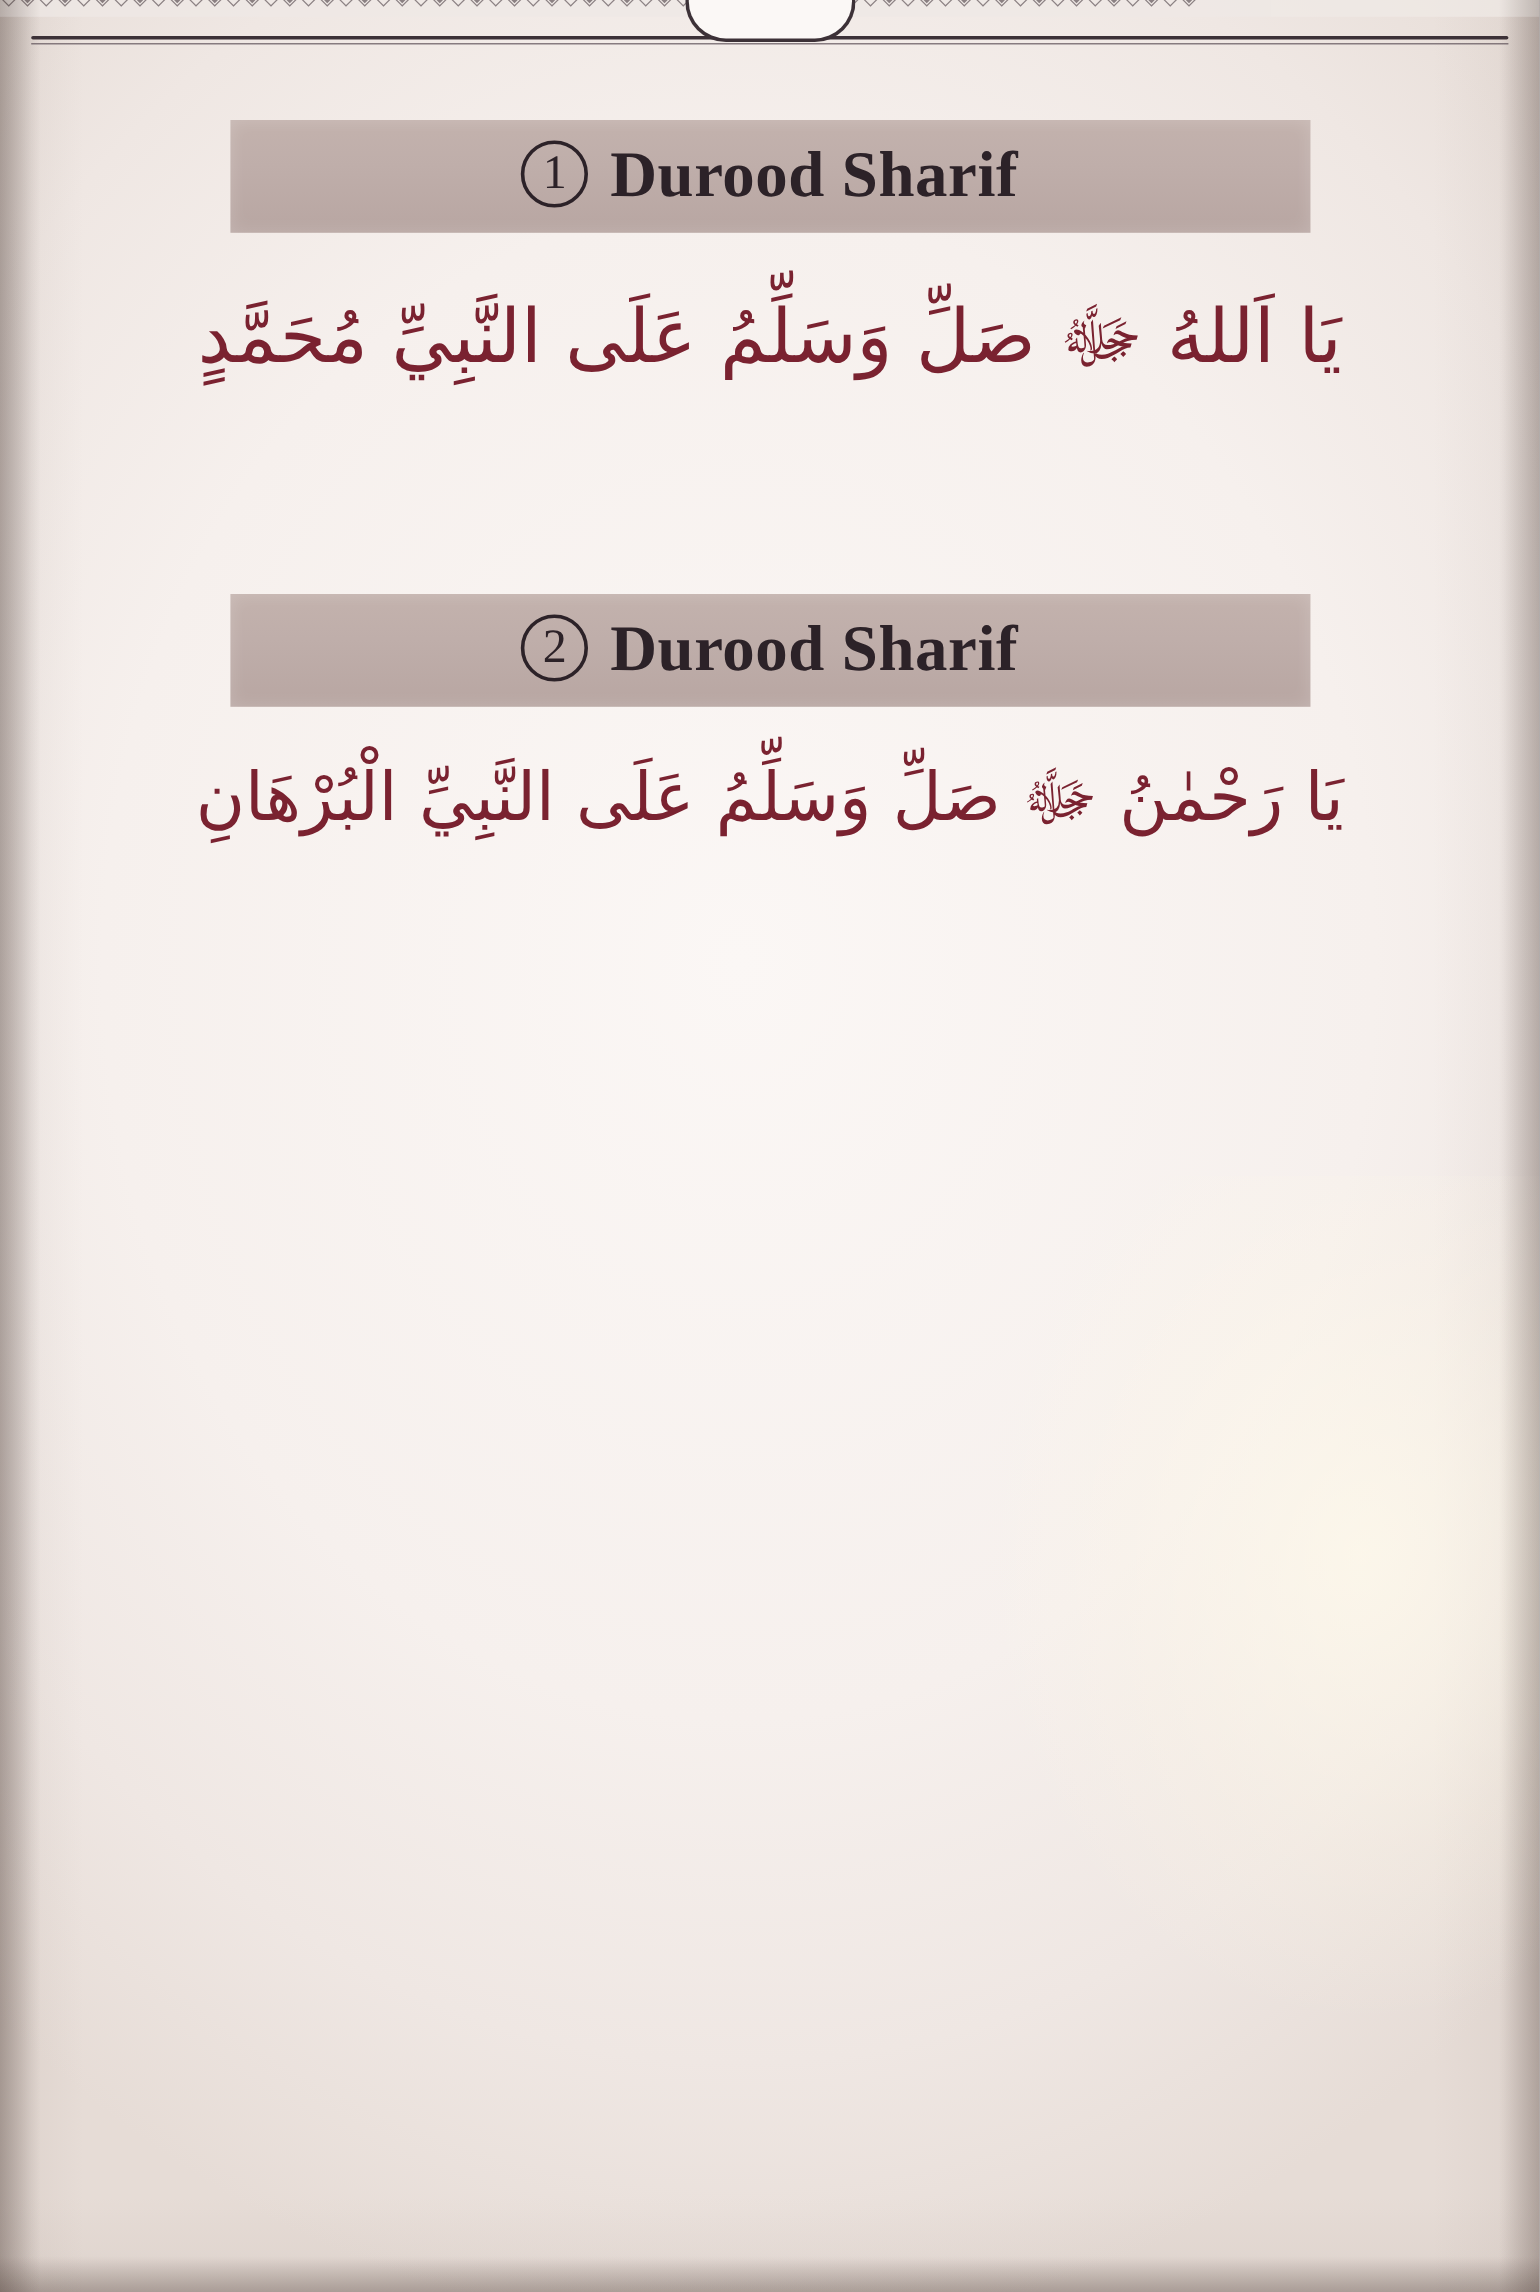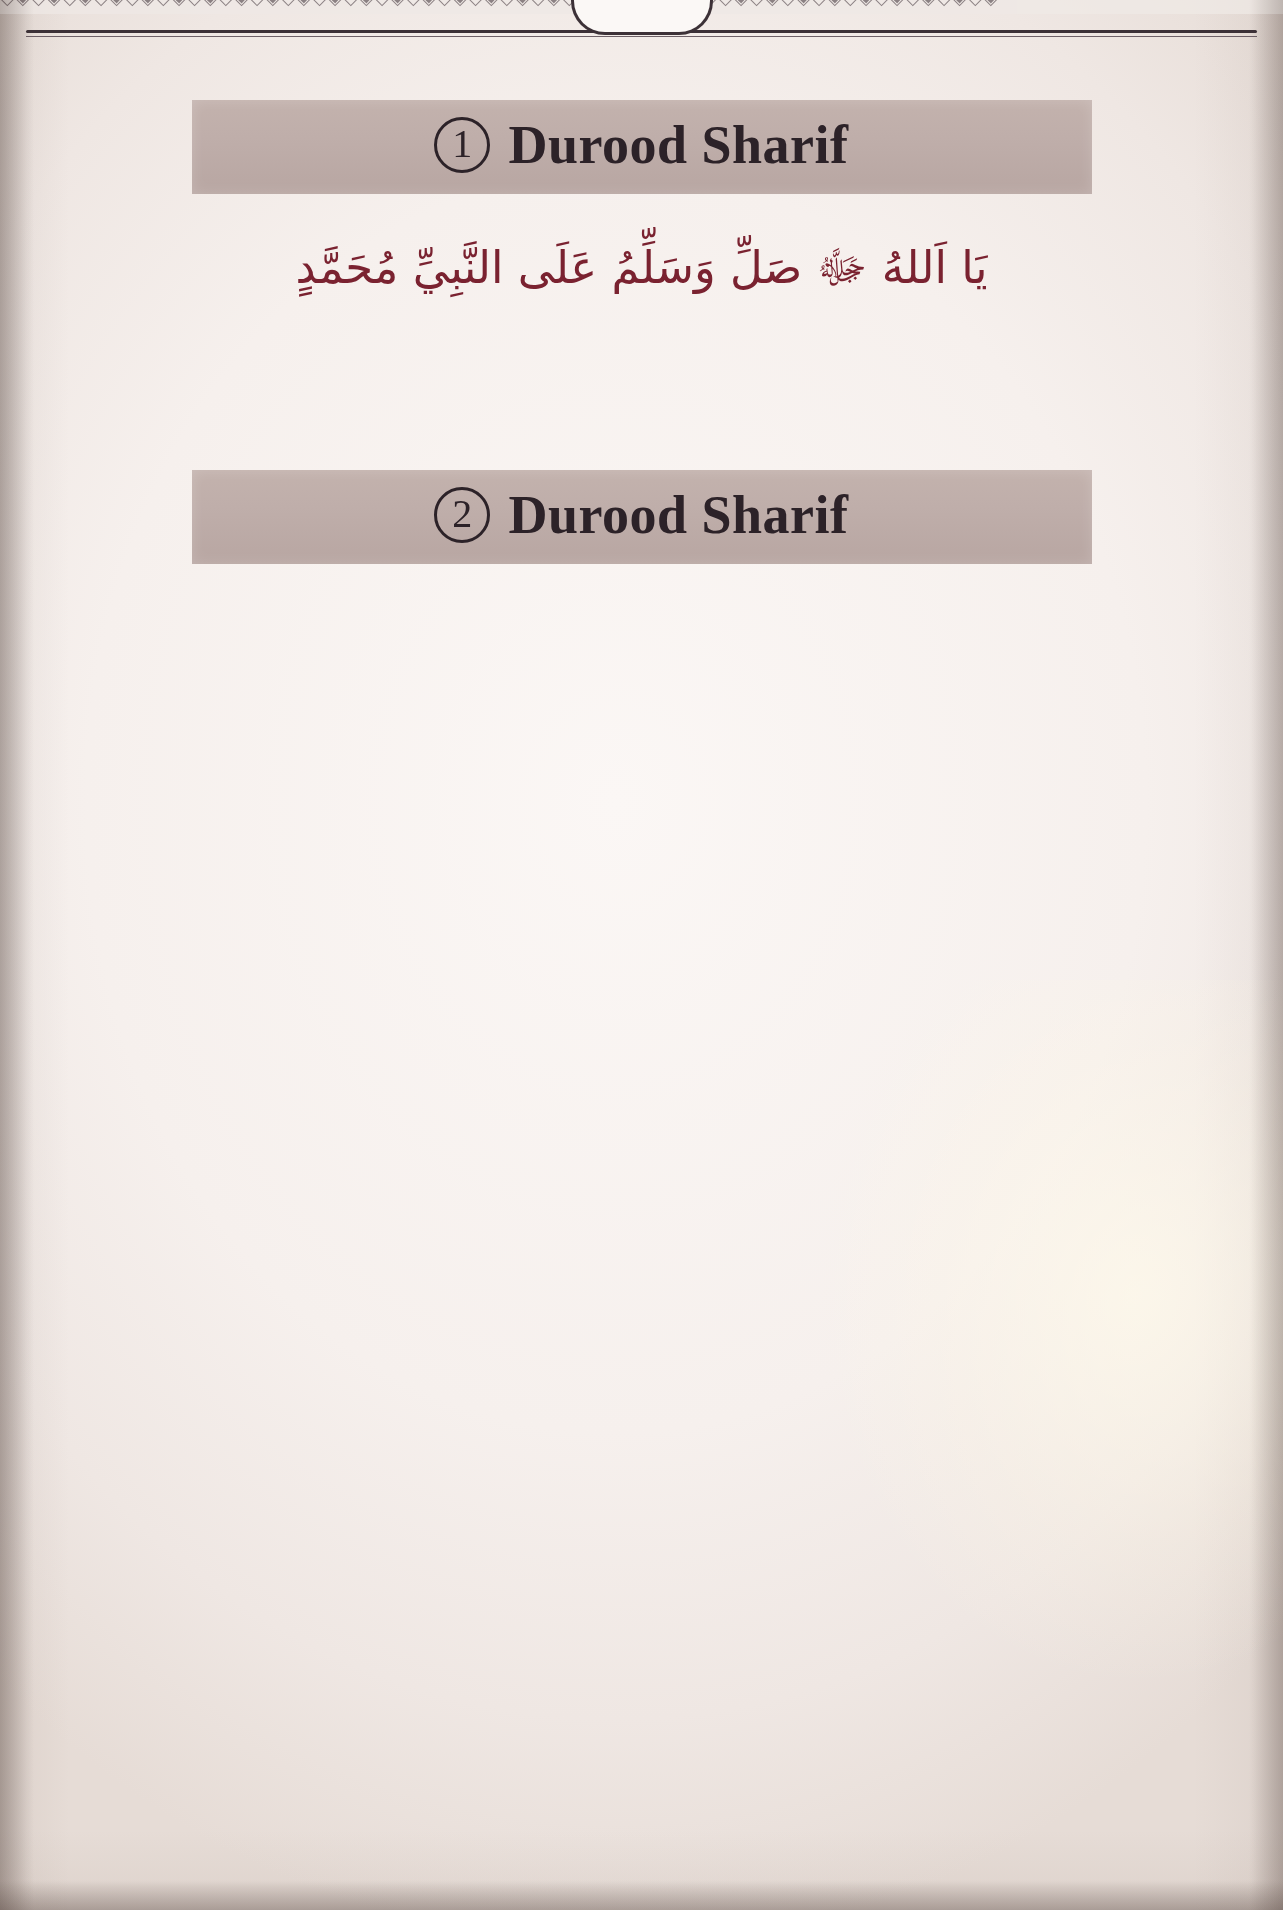--- a/index.html
+++ b/index.html
@@ -152,21 +152,21 @@
     line-height: 1;
     padding-bottom: 2px;
     box-sizing: border-box;
   }
 
   .arabic {
     direction: rtl;
     text-align: center;
     font-family: "DejaVu Sans", sans-serif;
     color: #7a2230;
-    font-size: 45px;
+    font-size: 62px;
     line-height: 1.5;
     margin: 40px 6px 0 6px;
     white-space: nowrap;
   }
   .arabic-2 {
     font-size: 56px;
     margin-top: 34px;
     letter-spacing: -1px;
   }
 
@@ -219,20 +219,21 @@
       <div class="arabic">يَا اَللهُ ﷻ صَلِّ وَسَلِّمُ عَلَى النَّبِيِّ مُحَمَّدٍ</div>
     </div>
 
     <div class="section section-2">
       <div class="heading-bar">
         <div class="heading-inner">
           <span class="circle-num">2</span>
           <span>Durood Sharif</span>
         </div>
       </div>
+      <div class="arabic arabic-2">يَا رَحْمٰنُ ﷻ صَلِّ وَسَلِّمُ عَلَى النَّبِيِّ الْبُرْهَانِ</div>
     </div>
 
   </div>
 
   <div class="edge-l"></div>
   <div class="edge-r"></div>
   <div class="edge-b"></div>
 </div>
 
 </body></html>

